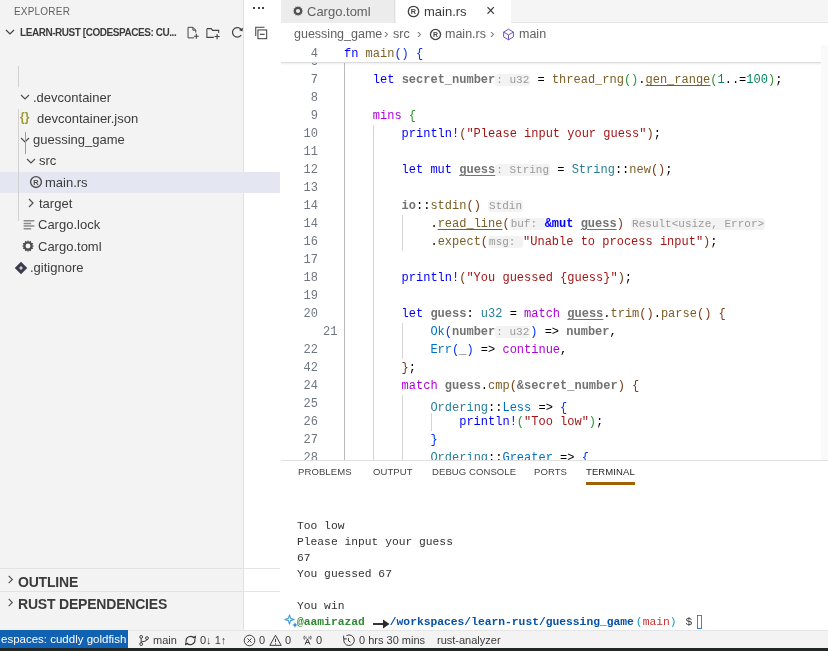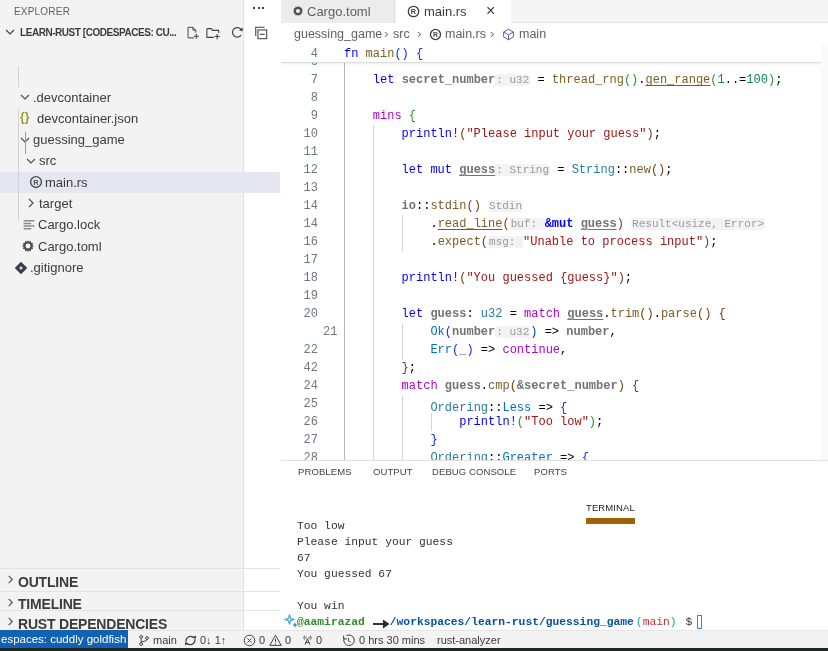--- a/index.html
+++ b/index.html
@@ -155,26 +155,20 @@
   </div>
   <div id="tree-guide"></div>
       <div style="position:absolute; left:25px; top:132px; width:1px; height:22px; background:#9c9c9c;"></div>
       <div style="position:absolute; left:17.5px; top:66px; width:1px; height:21px; background:#d2d2d2;"></div>
   <div id="sb-sections">
     <div class="sect">
           <svg class="tw" width="11" height="11" viewBox="0 0 12 12">
             <polyline points="4,2 8,6 4,10" fill="none" stroke="#505050" stroke-width="1.2"></polyline>
           </svg>
           <span class="lbl">OUTLINE</span>
-        </div>
-    <div class="sect" style="height:19.9px;">
-          <svg class="tw" width="11" height="11" viewBox="0 0 12 12">
-            <polyline points="4,2 8,6 4,10" fill="none" stroke="#505050" stroke-width="1.2"></polyline>
-          </svg>
-          <span class="lbl">TIMELINE</span>
         </div>
     <div class="sect" style="height:19.6px;">
           <svg class="tw" width="11" height="11" viewBox="0 0 12 12">
             <polyline points="4,2 8,6 4,10" fill="none" stroke="#505050" stroke-width="1.2"></polyline>
           </svg>
           <span class="lbl">RUST DEPENDENCIES</span>
         </div>
   </div>
 </div>
 
@@ -268,21 +262,21 @@
       <div class="cl" style="top:0;"><span class="k">fn</span> <span class="f">main</span><span class="b1">()</span> <span class="b1">{</span></div>
     </div>
     <div id="scrollstrip"></div>
   </div>
 
   <div id="panel">
     <span class="ptab" style="left:17px;">PROBLEMS</span>
     <span class="ptab" style="left:92px;">OUTPUT</span>
     <span class="ptab" style="left:151px;">DEBUG CONSOLE</span>
     <span class="ptab" style="left:253px;">PORTS</span>
-    <span class="ptab" style="left:305px; color:#1f1f1f; border-bottom:6px solid #a16207; padding-bottom:5px;margin-top:36px;">TERMINAL</span>
+    <span class="ptab" style="left:305px; color:#1f1f1f; border-bottom:3px solid #a16207; padding-bottom:5px;">TERMINAL</span>
     <div class="term" style="left:16px; top:56.6px;">Too low</div>
     <div class="term" style="left:16px; top:72.7px;">Please input your guess</div>
     <div class="term" style="left:16px; top:88.8px;">67</div>
     <div class="term" style="left:16px; top:104.9px;">You guessed 67</div>
     <div class="term" style="left:16px; top:137.1px;">You win</div>
     <div class="term" style="left:16px; top:153.2px;"><span class="tg">@aamirazad</span><span style="display:inline-block; width:25px;"></span><span class="tb">/workspaces/learn-rust/guessing_game</span><span class="tc" style="margin-left:2px;">(</span><span class="tr">main</span><span class="tc">)</span><span style="margin-left:9px;">$</span></div>
     <svg style="position:absolute; left:92px; top:157.5px;" width="17" height="10" viewBox="0 0 17 10">
           <path d="M0 5 h11" stroke="#2b2b2b" stroke-width="1.9"></path>
           <path d="M10 0.6 L16.5 5 L10 9.4 z" fill="#2b2b2b"></path>
         </svg>

